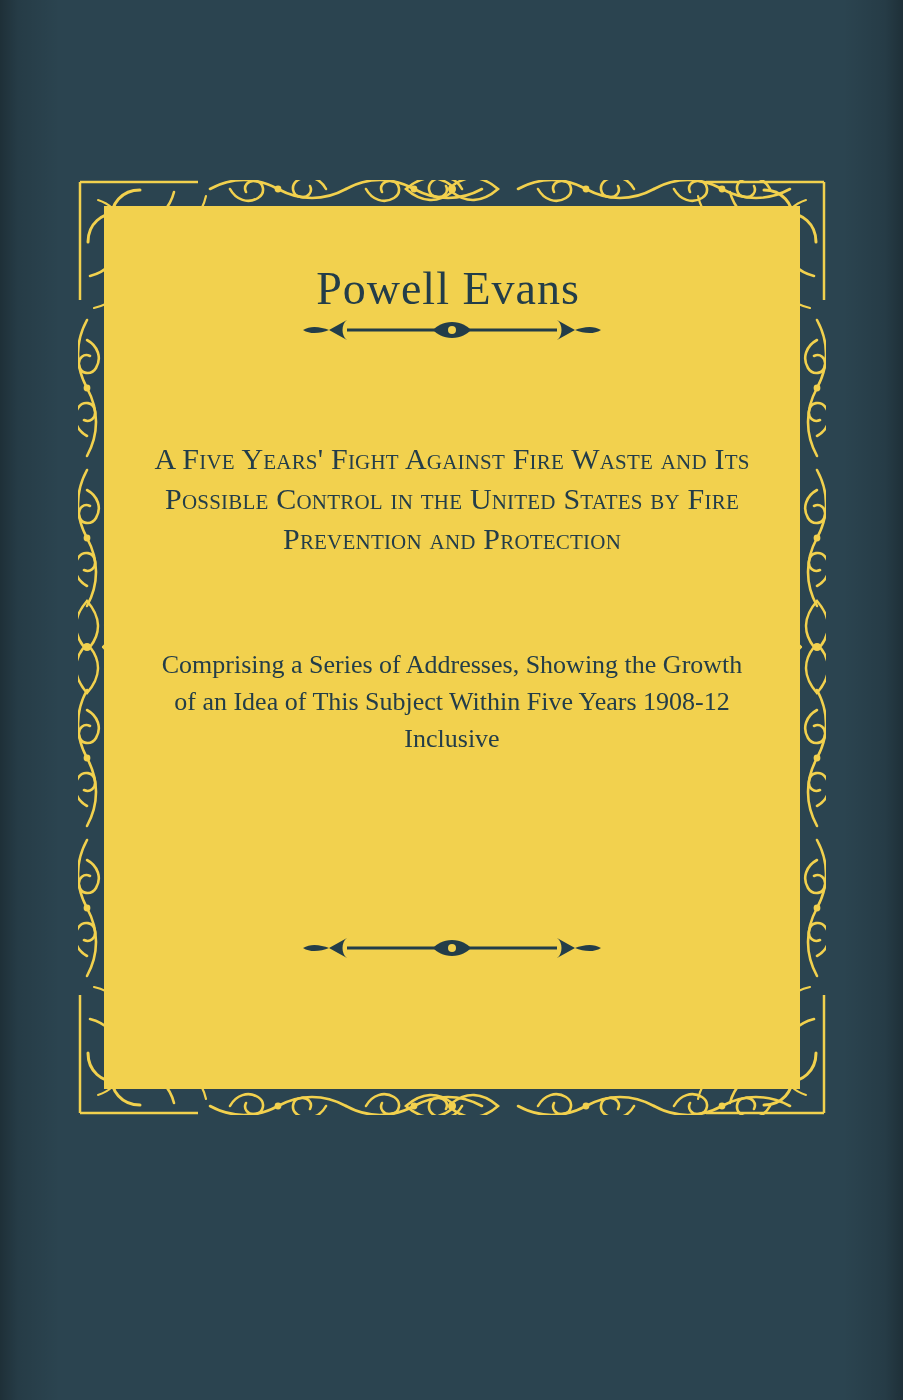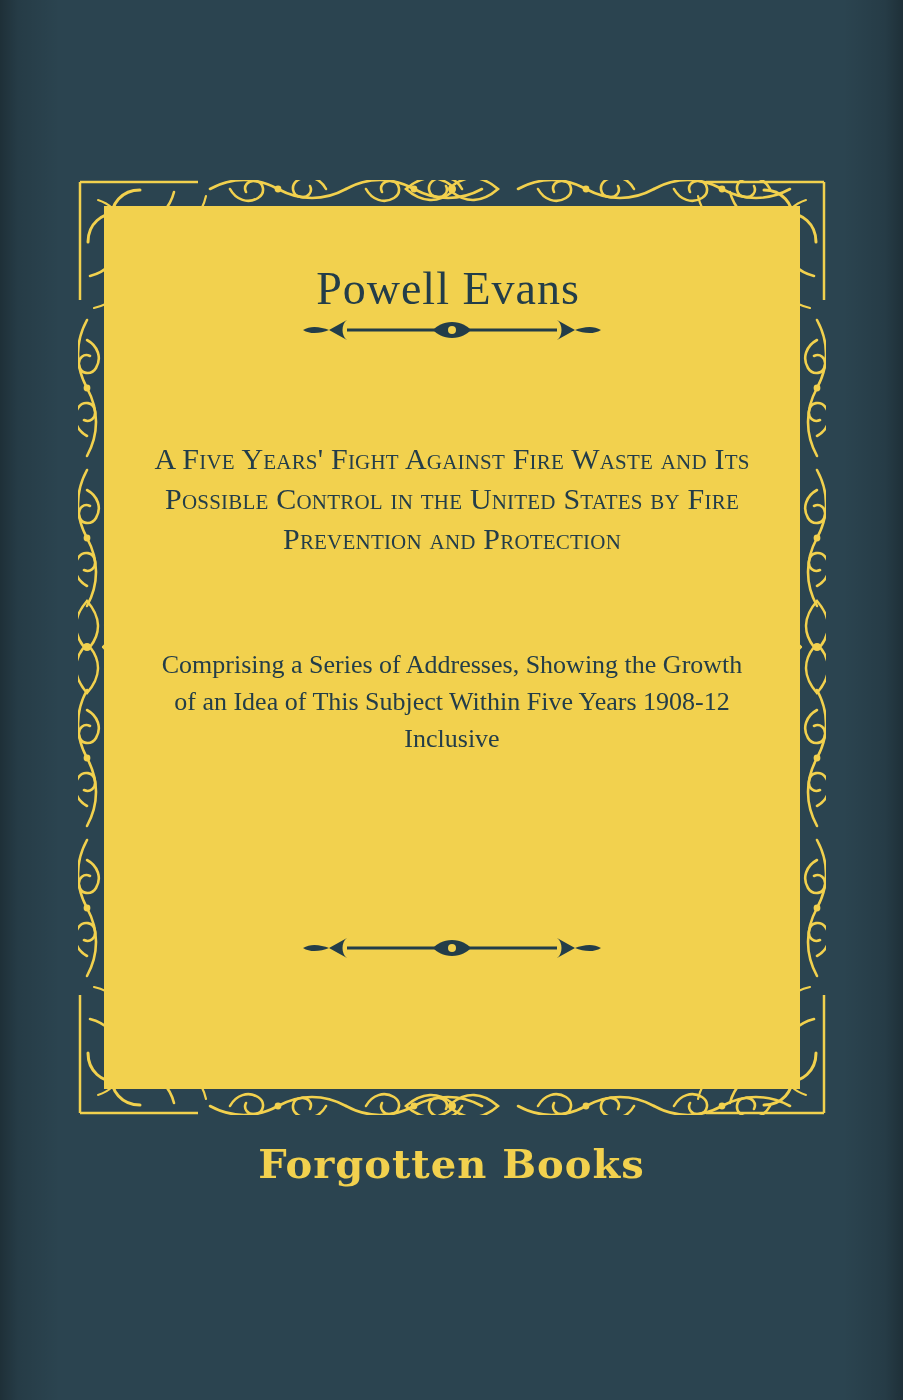--- a/index.html
+++ b/index.html
@@ -270,15 +270,14 @@
           <path d="M242,3 L224,13 L242,23 C236,19 236,7 242,3 Z" fill="#233d49"></path>
           <path d="M470,13 C478,10 488,8 496,13 C488,18 478,16 470,13 Z" fill="#233d49"></path>
           <path d="M224,13 C216,10 206,8 198,13 C206,18 216,16 224,13 Z" fill="#233d49"></path>
           <circle cx="347" cy="13" r="4" fill="#f2d14e"></circle>
         </svg>
       </div>
 
     </div>
   </div>
 
-  <div class="publisher">Forgotten Books</div>
 
 </div>
 
 </body></html>

